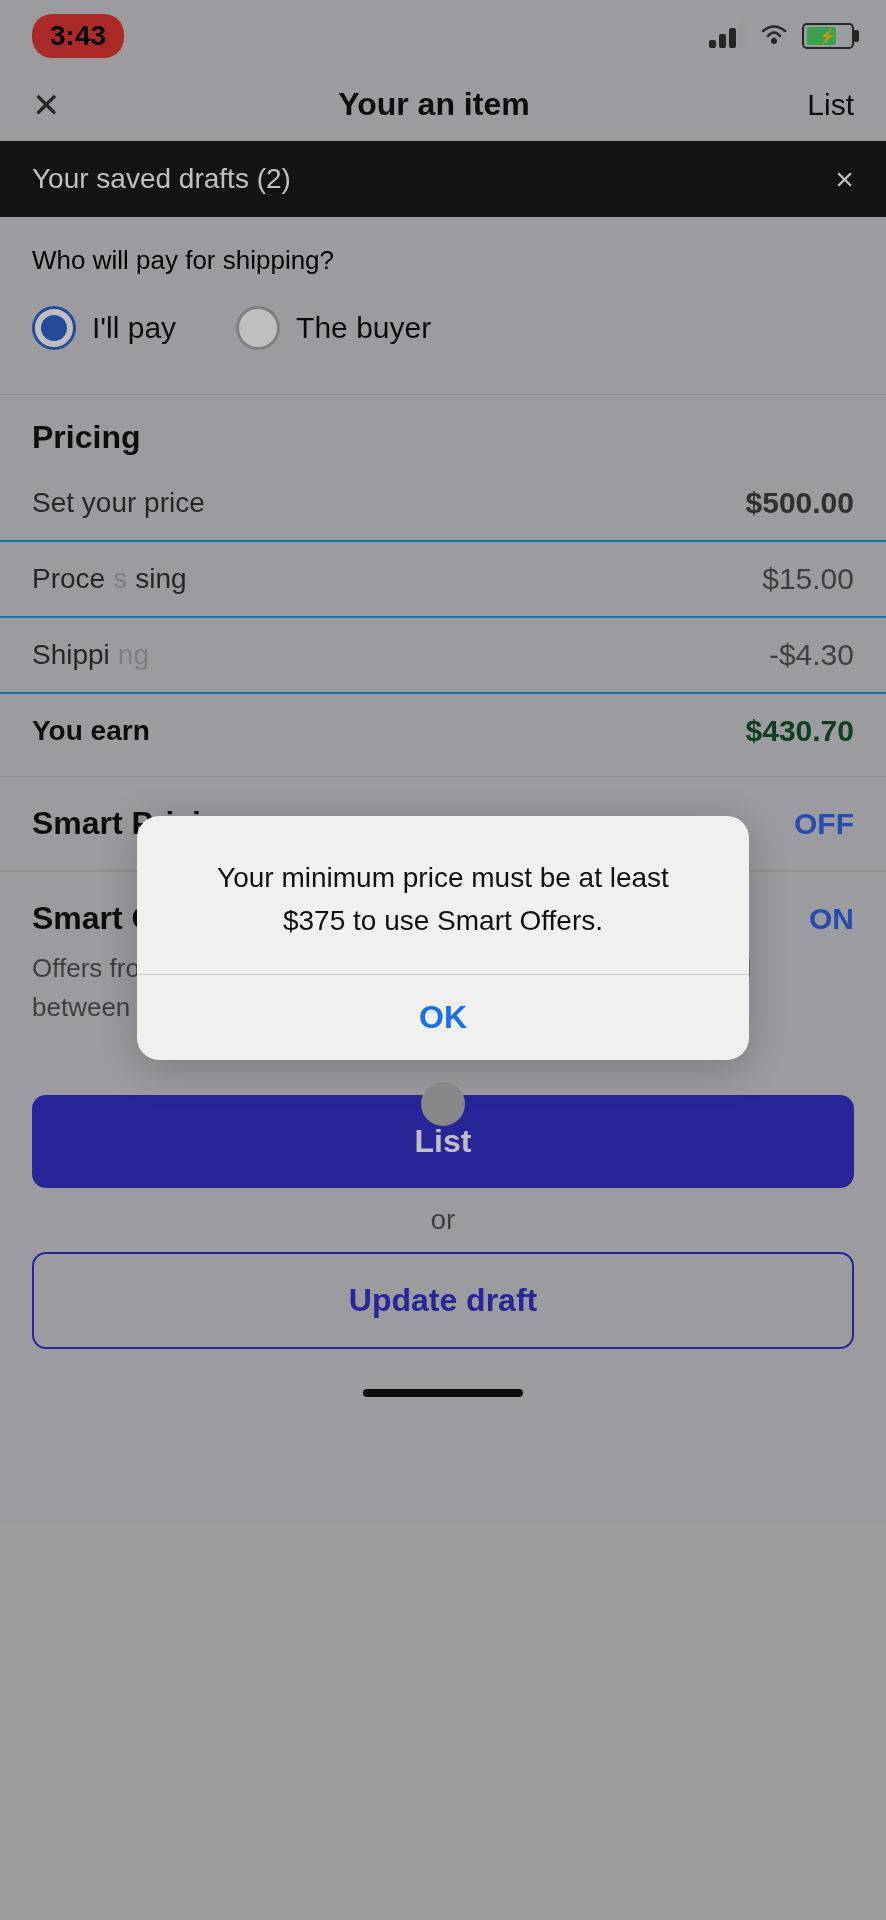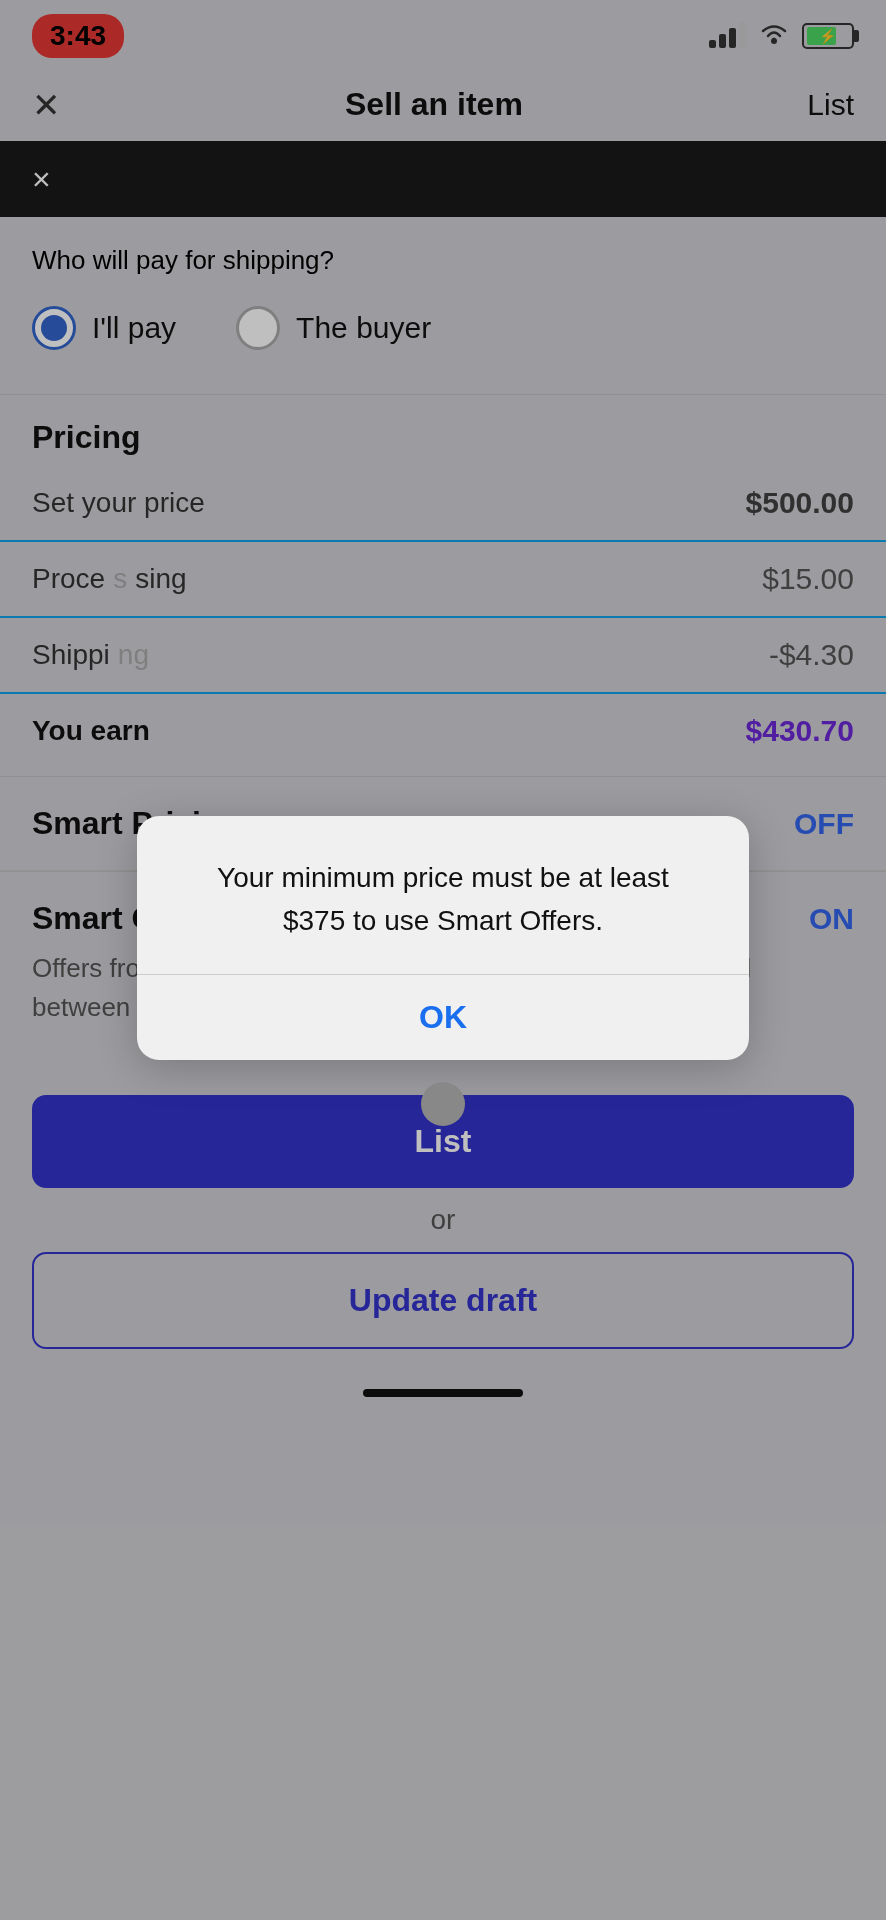--- a/index.html
+++ b/index.html
@@ -273,21 +273,21 @@
 
     .earn-label {
       font-size: 28px;
       font-weight: 700;
       color: #111;
     }
 
     .earn-value {
       font-size: 30px;
       font-weight: 700;
-      color: #6d28d9;
+      color: #14532d;
     }
 
     
     .feature-row {
       display: flex;
       justify-content: space-between;
       align-items: center;
       padding: 28px 32px;
       border-bottom: 1px solid #c5c5c5;
       background: #d1d1d6;
@@ -476,25 +476,26 @@
     <div class="battery-icon">
       <div class="battery-fill"></div>
       <span class="battery-bolt">⚡</span>
       <div class="battery-tip"></div>
     </div>
   </div>
 </div>
 
 <div class="nav-bar">
   <span class="nav-close">✕</span>
-  <span class="nav-title">Sell an item</span>
+  <span class="nav-title">Your an item</span>
   <span class="nav-list">List</span>
 </div>
 
 <div class="drafts-banner">
+  <span class="drafts-text">Your saved drafts (2)</span>
   <span class="drafts-close">×</span>
 </div>
 
 <div class="section">
   <div class="section-title">Who will pay for shipping?</div>
   <div class="shipping-options">
     <div class="radio-option">
       <div class="radio-outer selected">
         <div class="radio-inner"></div>
       </div>

